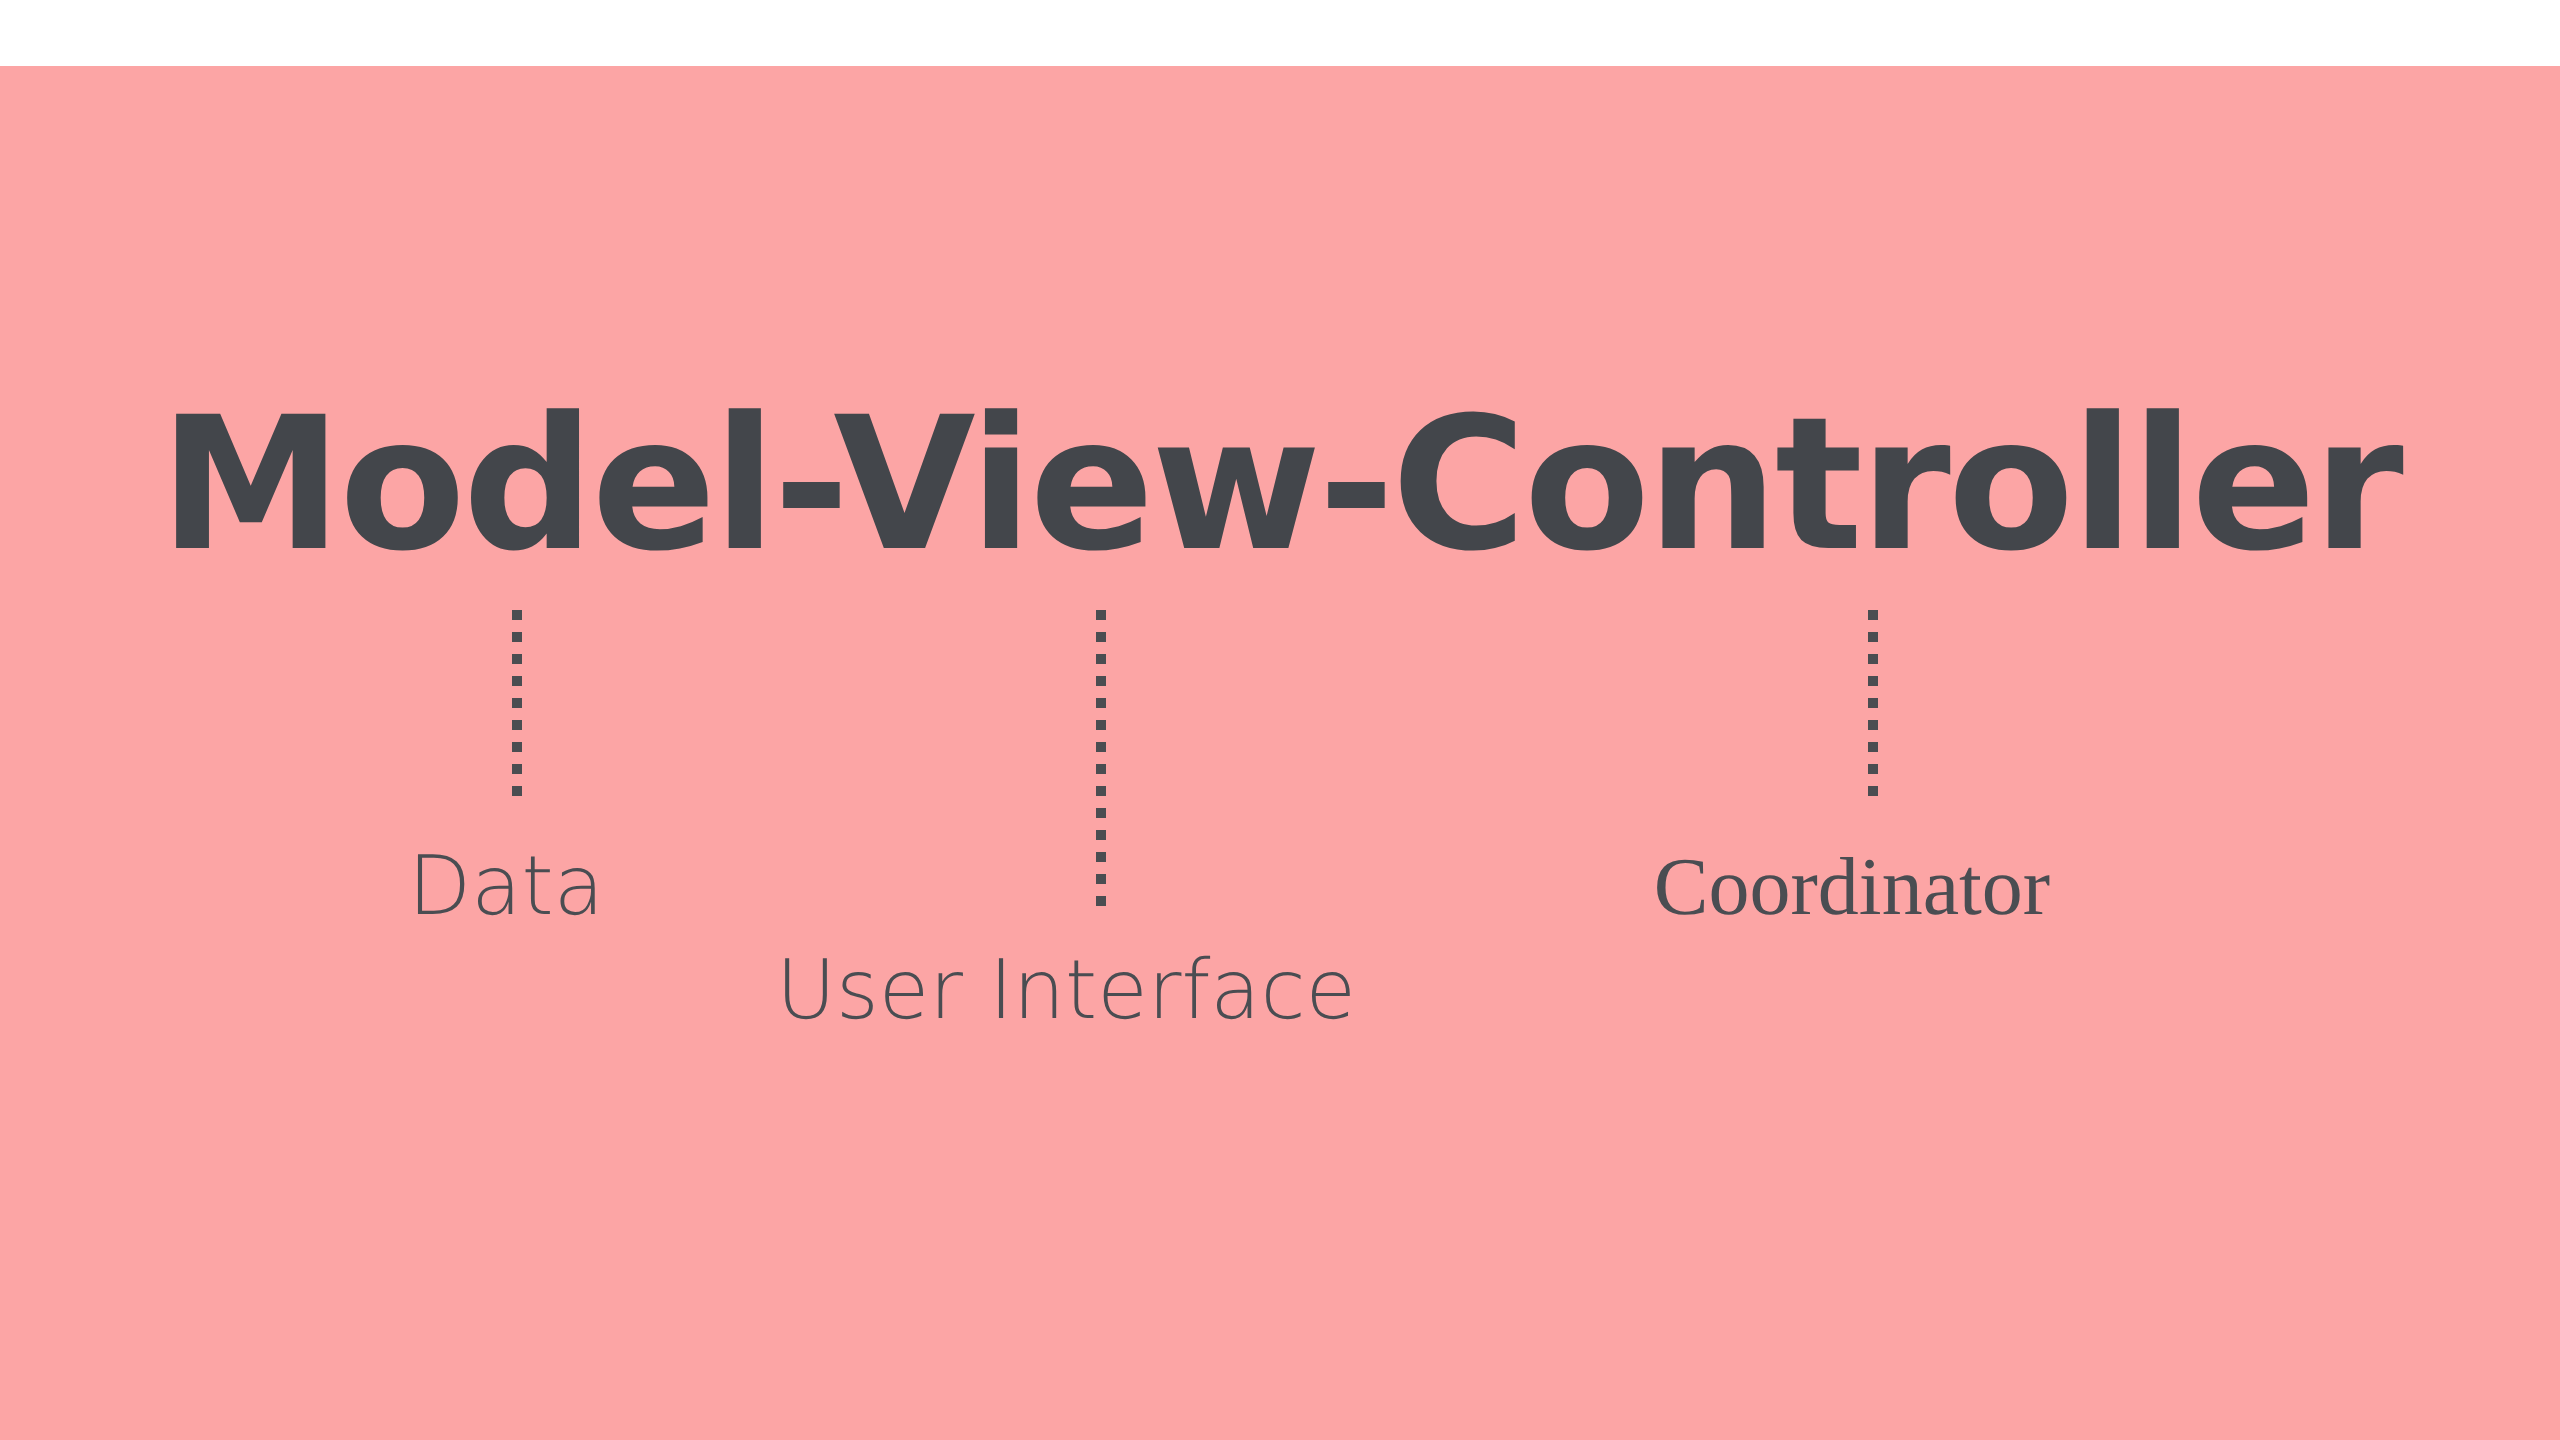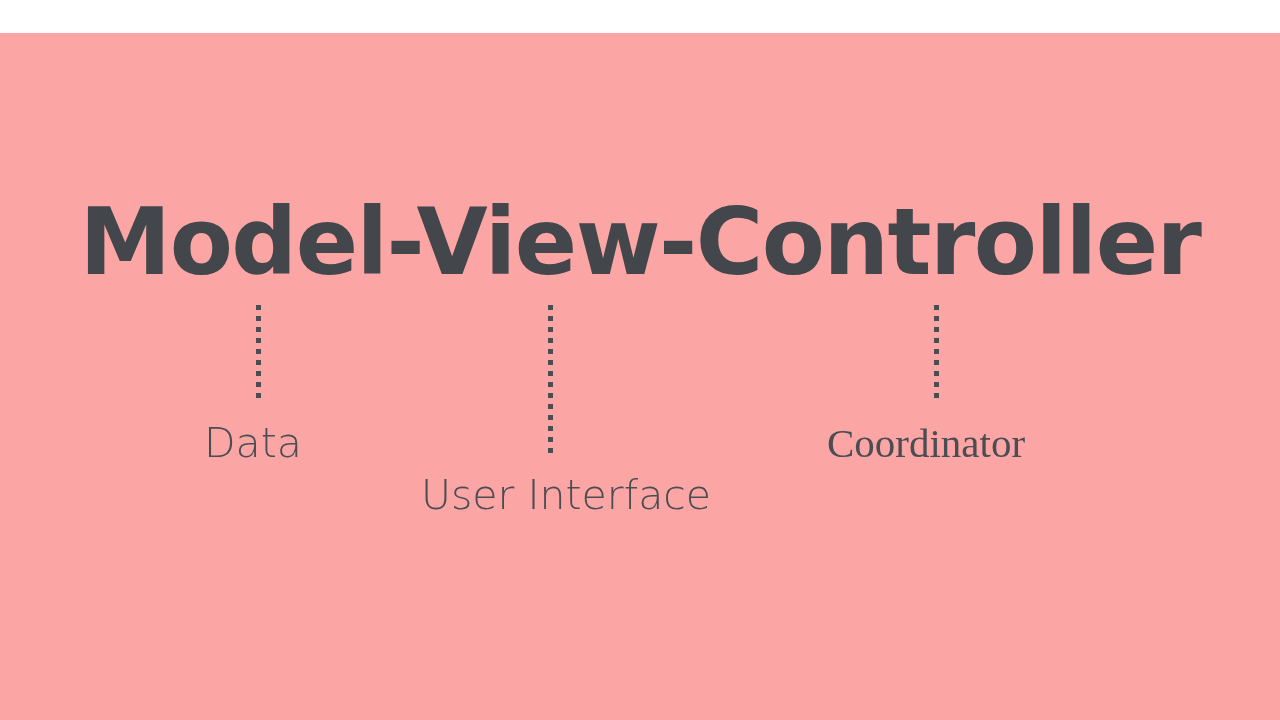--- a/index.html
+++ b/index.html
@@ -64,21 +64,21 @@
     font-family: "DejaVu Sans", sans-serif;
     font-weight: 300;
     font-size: 41px;
     line-height: 48px;
     color: #4a4d52;
     white-space: nowrap;
     text-align: right;
     transform: translateX(-50%);
   }
   #label-data        { left: 253px; top: 386px; }
-  #label-ui          { left: 566px; top: 438px; }
+  #label-ui          { left: 533px; top: 438px; }
   #label-coordinator { left: 926px; top: 386px; font-family: Liberation Serif, serif; }
 </style>
 </head>
 <body>
 
 <div class="slide">
 
   <div class="title">Model-View-Controller</div>
 
   <div class="leader" id="leader-model"></div>

